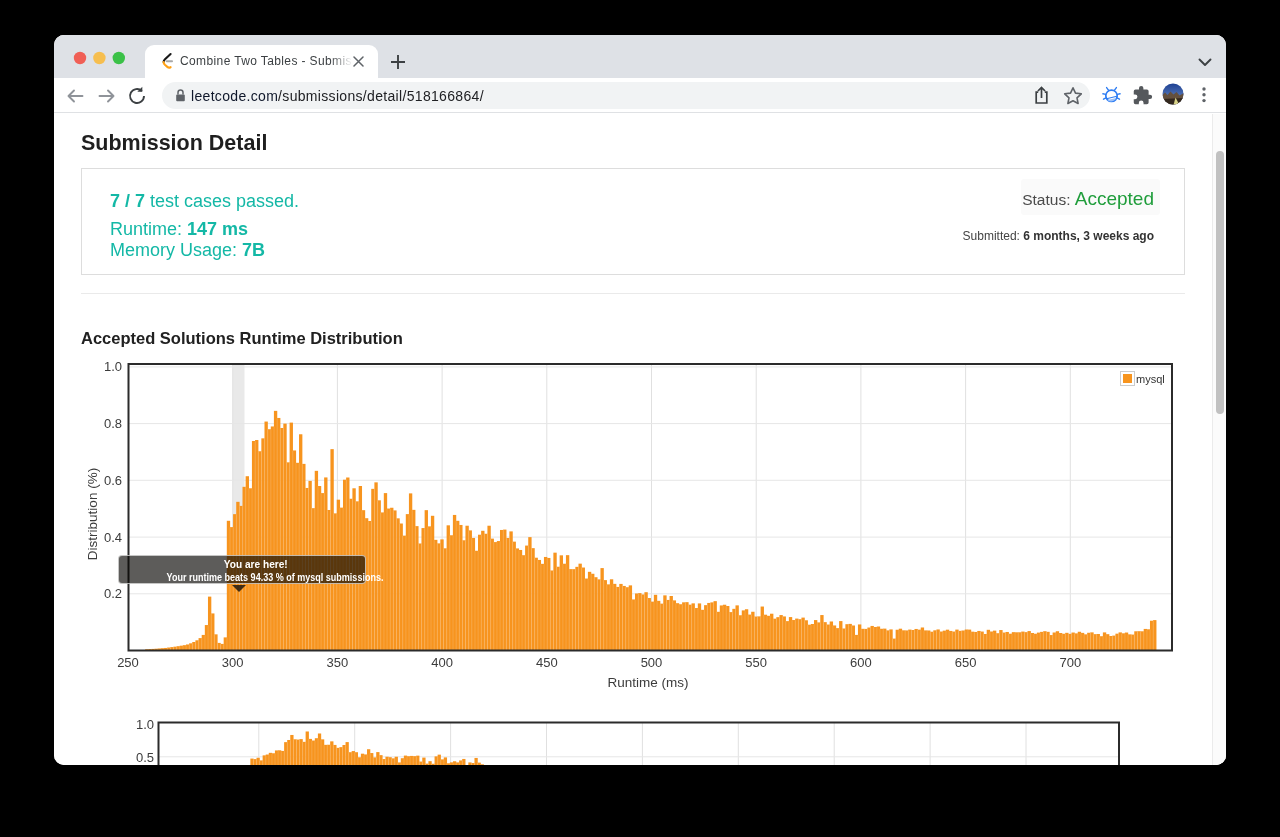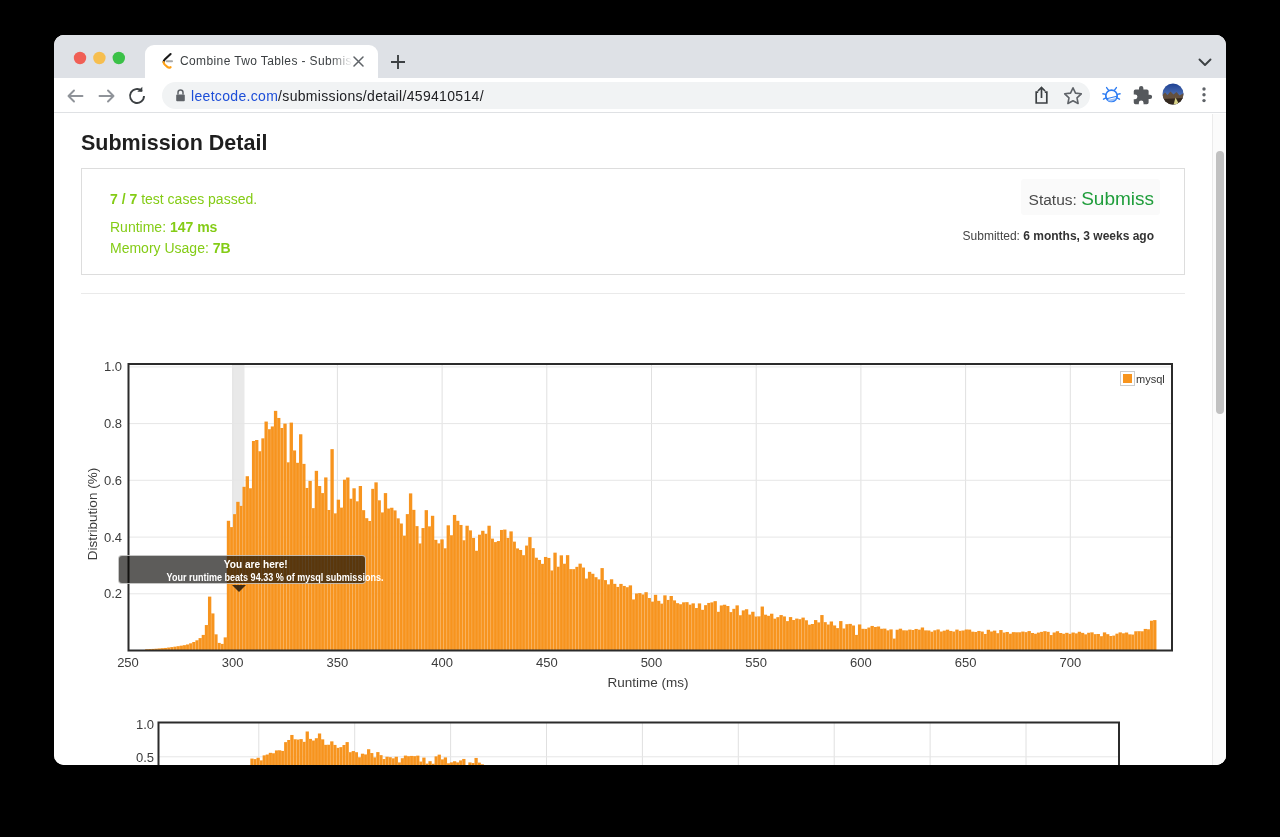--- a/index.html
+++ b/index.html
@@ -24,21 +24,21 @@
   border-radius:0 0 0 10px; overflow:hidden; }
 #pagein { position:absolute; left:-54px; top:-113.5px; width:1280px; height:837px; }
 #sbtrack { position:absolute; right:0; top:79px; width:13.5px; height:651.5px; background:#fbfbfb;
   border-left:1px solid #ebebeb; }
 #sbthumb { position:absolute; left:2.5px; top:37px; width:8px; height:263px; border-radius:4px;
   background:#c1c1c1; }
 h1.sd { position:absolute; left:81px; top:131px; font-size:21.5px; font-weight:bold; color:#1f1f1f;
   letter-spacing:0px; }
 #infobox { position:absolute; left:81px; top:167.5px; width:1104px; height:107px;
   border:1px solid #ddd; background:#fff; }
-.t14 { font-size:14px; color:#84cc16; }
+.t14 { font-size:18px; color:#14b8a6; }
 hr.sep { position:absolute; left:81px; top:293px; width:1104px; border:none;
   border-top:1px solid #eaeaea; }
 h2.ac { position:absolute; left:81px; top:329px; font-size:16.5px; font-weight:bold; color:#212121; }
 #tooltip { position:absolute; left:118px; top:555px; width:247.5px; height:29px;
   background:rgba(8,6,3,0.655); border:1px solid rgba(255,255,255,0.65); border-radius:4px;
   color:#fff; font-weight:bold; text-align:center; z-index:5;padding-left:28px; }
 #tooltip .l1 { font-size:11.5px; line-height:13px; margin-top:1.5px; transform:scaleX(0.88); transform-origin:center; }
 #tooltip .l2 { font-size:11px; line-height:12.5px; white-space:nowrap; transform:scaleX(0.82);
   transform-origin:center; }
 #ttarrow { position:absolute; left:232px; top:584.5px; width:0; height:0; z-index:5;
@@ -81,21 +81,21 @@
     </svg>
     <svg class="abs" style="left:72px;top:7px" width="22" height="22" viewBox="0 0 22 22">
       <path d="M18 11 A 7 7 0 1 1 15.9 6.0" fill="none" stroke="#3c4043" stroke-width="1.9"></path>
       <path d="M16.3 1.8 V6.8 H11.3 Z" fill="#3c4043"></path>
     </svg>
     <div id="pill">
       <svg class="abs" style="left:11px;top:6.5px" width="15" height="15" viewBox="0 0 15 15">
         <rect x="3.2" y="6.6" width="8.6" height="6.6" rx="1" fill="#5f6368"></rect>
         <path d="M5.0 6.6 V4.6 A2.5 2.5 0 0 1 10.0 4.6 V6.6" fill="none" stroke="#5f6368" stroke-width="1.5"></path>
       </svg>
-      <div id="url"><span style="color:#1d4ed8">leetcode.com</span><span style="color:#202124">/submissions/detail/459410514/</span></div>
+      <div id="url"><span style="color:#0f172a">leetcode.com</span><span style="color:#202124">/submissions/detail/518166864/</span></div>
       <svg class="abs" style="left:869px;top:3px" width="21" height="21" viewBox="0 0 21 21">
         <path d="M7.2 7.2 H5.2 V18 H15.8 V7.2 H13.8" fill="none" stroke="#3c4043" stroke-width="1.7"></path>
         <path d="M10.5 13 V2.6 M6.9 6.0 L10.5 2.4 L14.1 6.0" fill="none" stroke="#3c4043" stroke-width="1.7"></path>
       </svg>
       <svg class="abs" style="left:901px;top:4px" width="20" height="20" viewBox="0 0 20 20">
         <path d="M10 1.8 L12.5 7.1 L18.3 7.8 L14 11.8 L15.1 17.5 L10 14.7 L4.9 17.5 L6 11.8 L1.7 7.8 L7.5 7.1 Z" fill="none" stroke="#5f6368" stroke-width="1.6" stroke-linejoin="round"></path>
       </svg>
     </div>
     <svg class="abs" style="left:1047px;top:6px" width="21" height="21" viewBox="0 0 21 21">
       <g stroke="#2f7ef3" fill="none" stroke-width="1.4" stroke-linecap="round">
@@ -139,23 +139,24 @@
     </div>
 </div>
 <div id="page">
     <div id="pagein">
 <h1 class="sd">Submission Detail</h1>
 <div id="infobox"></div>
 <div class="abs t14" style="left:110px;top:191px"><b>7 / 7</b> test cases passed.</div>
 <div class="abs t14" style="left:110px;top:219px">Runtime: <b>147 ms</b></div>
 <div class="abs t14" style="left:110px;top:240px">Memory Usage: <b>7B</b></div>
 <div class="abs" style="left:1021px;top:179px;width:139px;height:36px;background:#fafafa;border-radius:3px"></div>
-<div class="abs" style="left:854px;top:188px;width:300px;text-align:right;font-size:15.5px;color:#4a4a4a">Status: <span style="font-size:19px;color:#1f9d3b">Submiss</span></div>
+<div class="abs" style="left:854px;top:188px;width:300px;text-align:right;font-size:15.5px;color:#4a4a4a">Status: <span style="font-size:19px;color:#1f9d3b">Accepted</span></div>
 <div class="abs" style="left:754px;top:229px;width:400px;text-align:right;font-size:12px;color:#444">Submitted: <b style="color:#333">6 months, 3 weeks ago</b></div>
 <hr class="sep">
+<h2 class="ac">Accepted Solutions Runtime Distribution</h2>
 <svg style="position:absolute;left:0;top:0" width="1280" height="837" viewBox="0 0 1280 837">
 <rect x="233" y="364.0" width="11.5" height="286.5" fill="#e9e9e9"></rect>
 <line x1="232.7" y1="364.0" x2="232.7" y2="650.5" stroke="#e0e0e0" stroke-width="1"></line>
 <line x1="337.4" y1="364.0" x2="337.4" y2="650.5" stroke="#e0e0e0" stroke-width="1"></line>
 <line x1="442.1" y1="364.0" x2="442.1" y2="650.5" stroke="#e0e0e0" stroke-width="1"></line>
 <line x1="546.8" y1="364.0" x2="546.8" y2="650.5" stroke="#e0e0e0" stroke-width="1"></line>
 <line x1="651.5" y1="364.0" x2="651.5" y2="650.5" stroke="#e0e0e0" stroke-width="1"></line>
 <line x1="756.2" y1="364.0" x2="756.2" y2="650.5" stroke="#e0e0e0" stroke-width="1"></line>
 <line x1="860.9" y1="364.0" x2="860.9" y2="650.5" stroke="#e0e0e0" stroke-width="1"></line>
 <line x1="965.6" y1="364.0" x2="965.6" y2="650.5" stroke="#e0e0e0" stroke-width="1"></line>

